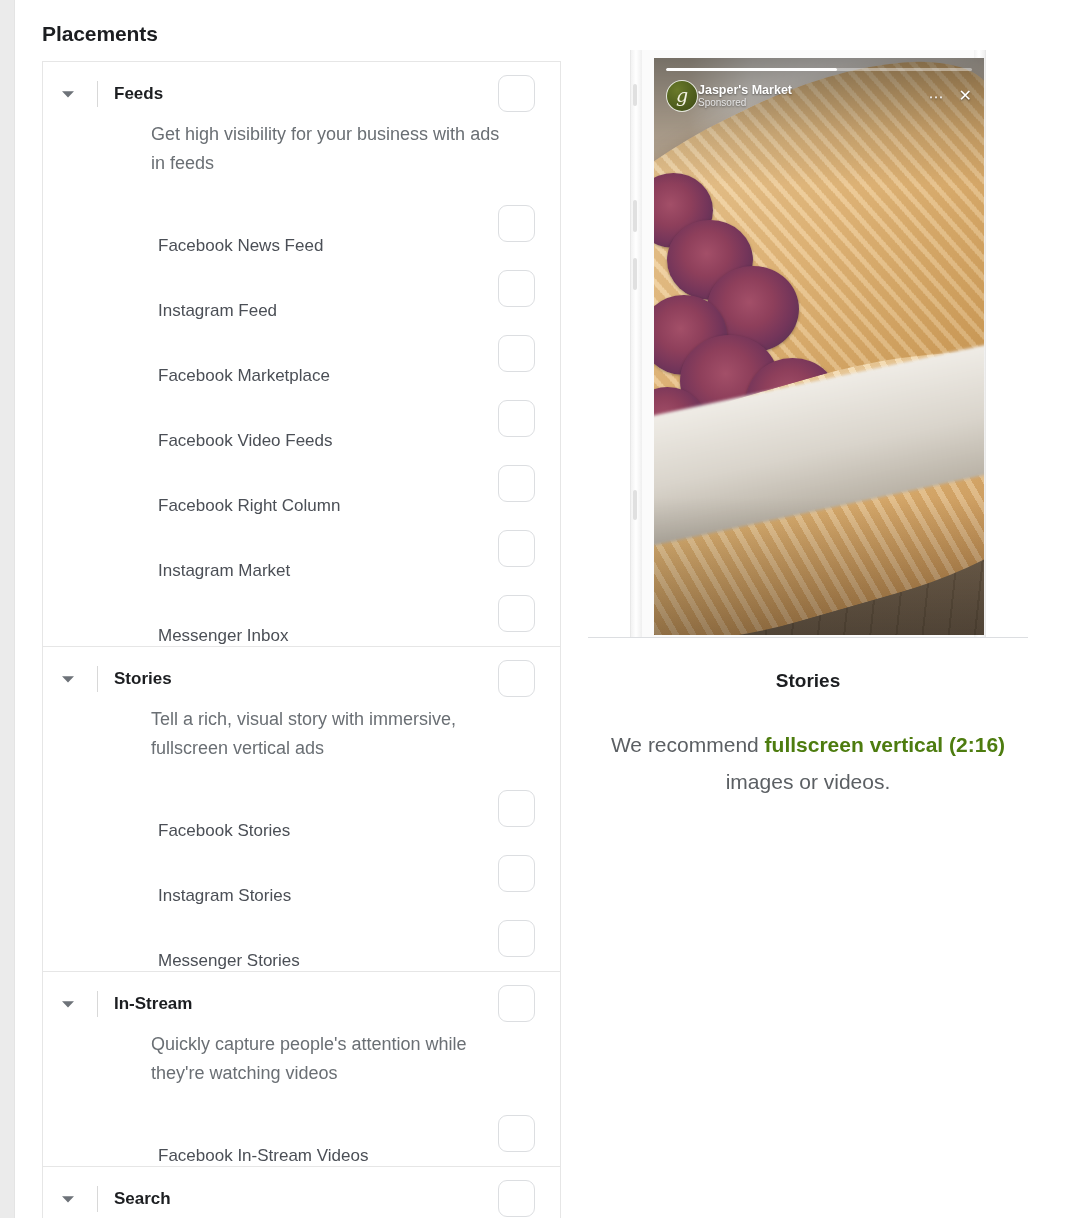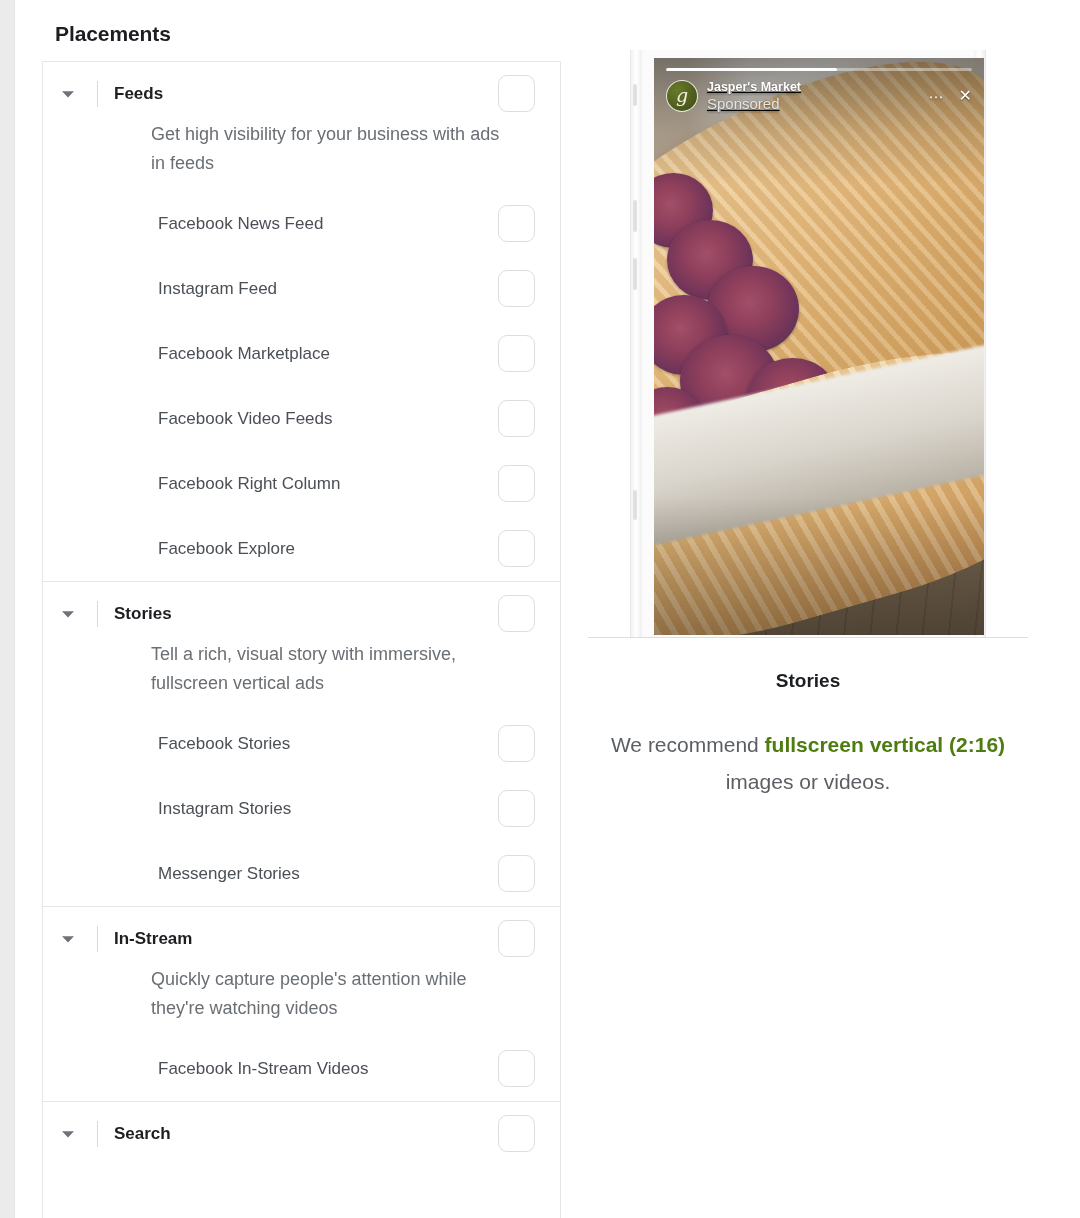--- a/index.html
+++ b/index.html
@@ -27,21 +27,21 @@
   }
   .gutter-edge {
     position: absolute;
     left: 14px; top: 0;
     width: 1px; height: 1218px;
     background: #e4e4e4;
   }
 
   .page-title {
     position: absolute;
-    left: 55px; top: 22px;
+    left: 42px; top: 22px;
     font-size: 21px;
     font-weight: bold;
     color: #1c1e21;
     letter-spacing: -0.1px;
   }
 
   
   .placements-panel {
     position: absolute;
     left: 42px;
@@ -89,21 +89,21 @@
     font-size: 18px;
     color: #6a6f74;
     line-height: 28.5px;
     padding: 0 60px 14px 108px;
     margin-top: -6px;
   }
 
   .item {
     position: relative;
     display: flex;
-    align-items: center;
+    align-items: flex-end;
     height: 65px;
     padding-left: 115px;
     font-size: 17px;
     color: #4b4f56;
   }
   .item-label { font-size: 17px; color: #4b4f56; }
 
   
   .checkbox {
     position: absolute;
@@ -289,29 +289,29 @@
     flex: none;
   }
   .brand-logo span {
     font-family: "DejaVu Serif", serif;
     font-style: italic;
     font-size: 19px;
     color: #f3f1e2;
     line-height: 1;
     margin-top: -1px;
   }
-  .brand-text { margin-left: 9px; line-height: 1.15; text-decoration: underline; }
+  .brand-text { line-height: 1.15; }
   .brand-name {
     font-size: 12.5px;
     font-weight: bold;
     color: #ffffff;
     text-shadow: 0 1px 2px rgba(0,0,0,0.45);
   }
   .brand-sub {
-    font-size: 15px;
+    font-size: 10px;
     color: #e4e4e4;
     text-shadow: 0 1px 2px rgba(0,0,0,0.45);
   }
   .head-actions {
     margin-left: auto;
     display: flex;
     align-items: center;
     gap: 14px;
   }
   .dots-icon { color:#fff; font-size: 15px; line-height: 1; text-shadow: 0 1px 2px rgba(0,0,0,.5); letter-spacing:1px;}
@@ -414,21 +414,25 @@
         </div>
         <div class="item">
           <span class="item-label">Facebook Video Feeds</span>
           <div class="checkbox"></div>
         </div>
         <div class="item">
           <span class="item-label">Facebook Right Column</span>
           <div class="checkbox"></div>
         </div>
         <div class="item">
-          <span class="item-label">Facebook Explore</span>
+          <span class="item-label">Instagram Market</span>
+          <div class="checkbox"></div>
+        </div>
+        <div class="item">
+          <span class="item-label">Messenger Inbox</span>
           <div class="checkbox"></div>
         </div>
       </div>
       <div class="group">
         <div class="group-header">
           <div class="caret">
             <svg width="14" height="9" viewBox="0 0 14 9" aria-hidden="true">
               <path d="M1 1.2 L7 7.6 L13 1.2 Z" fill="#6d7278"></path>
             </svg>
           </div>

